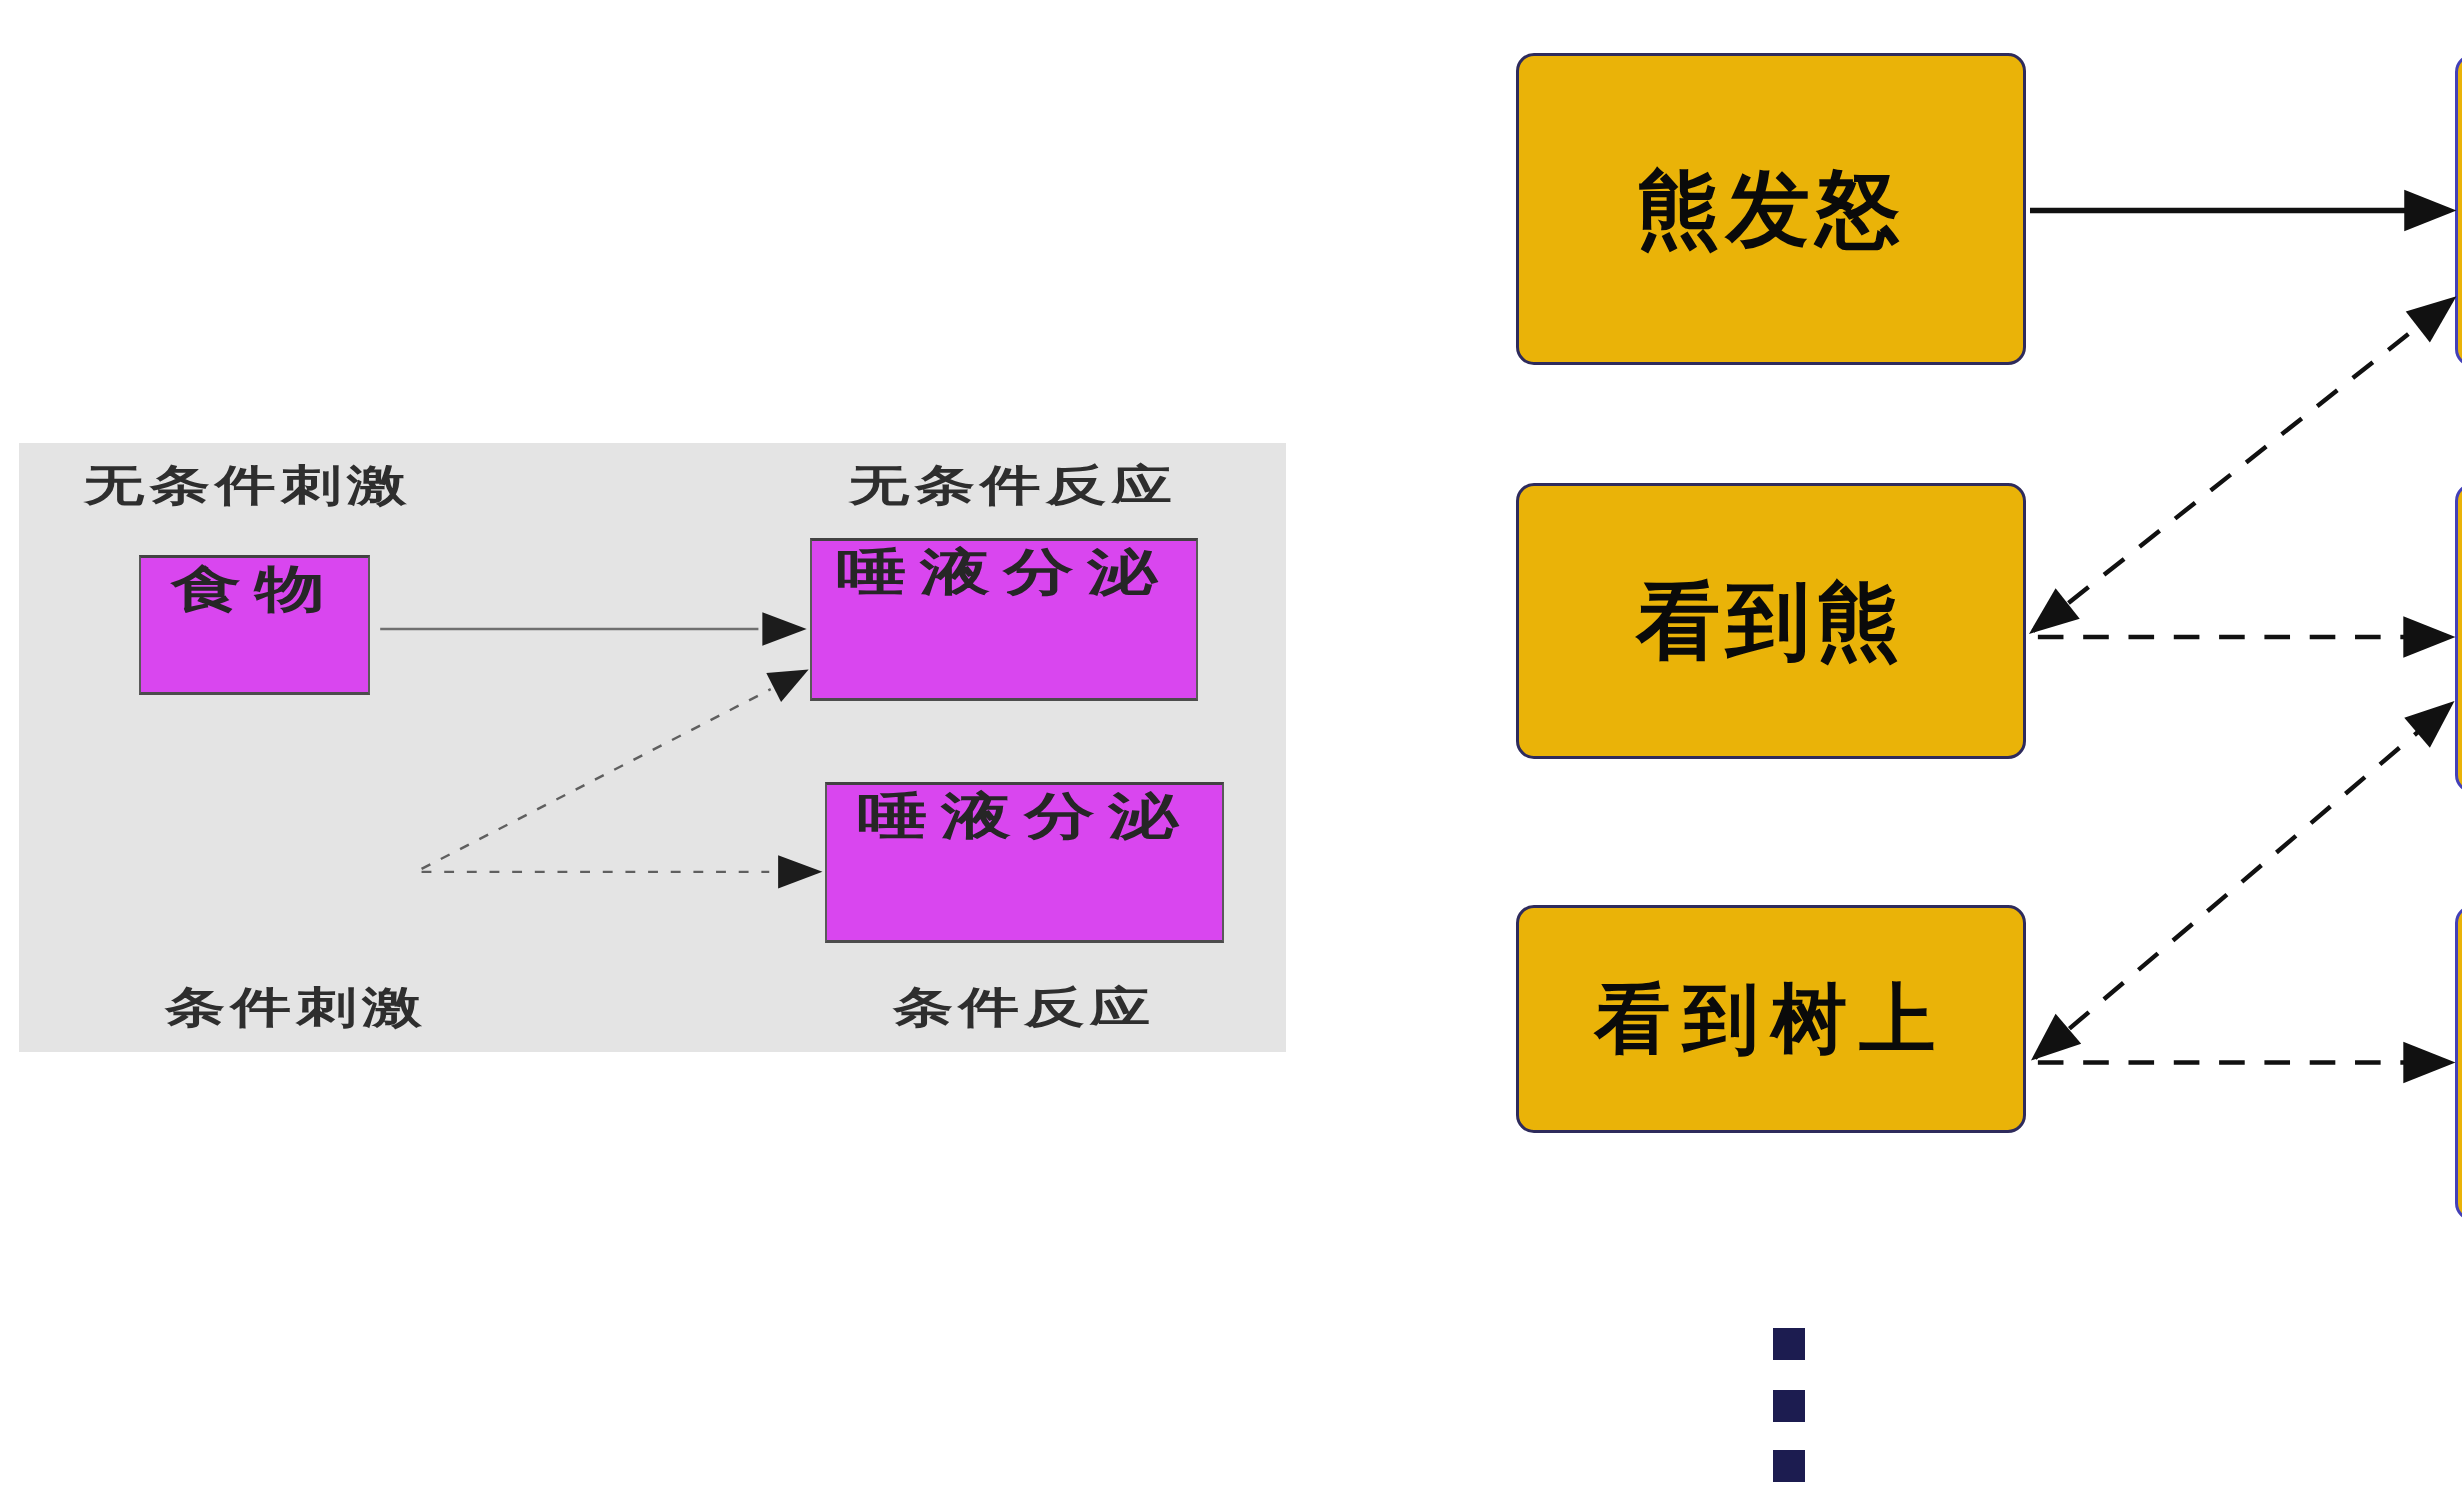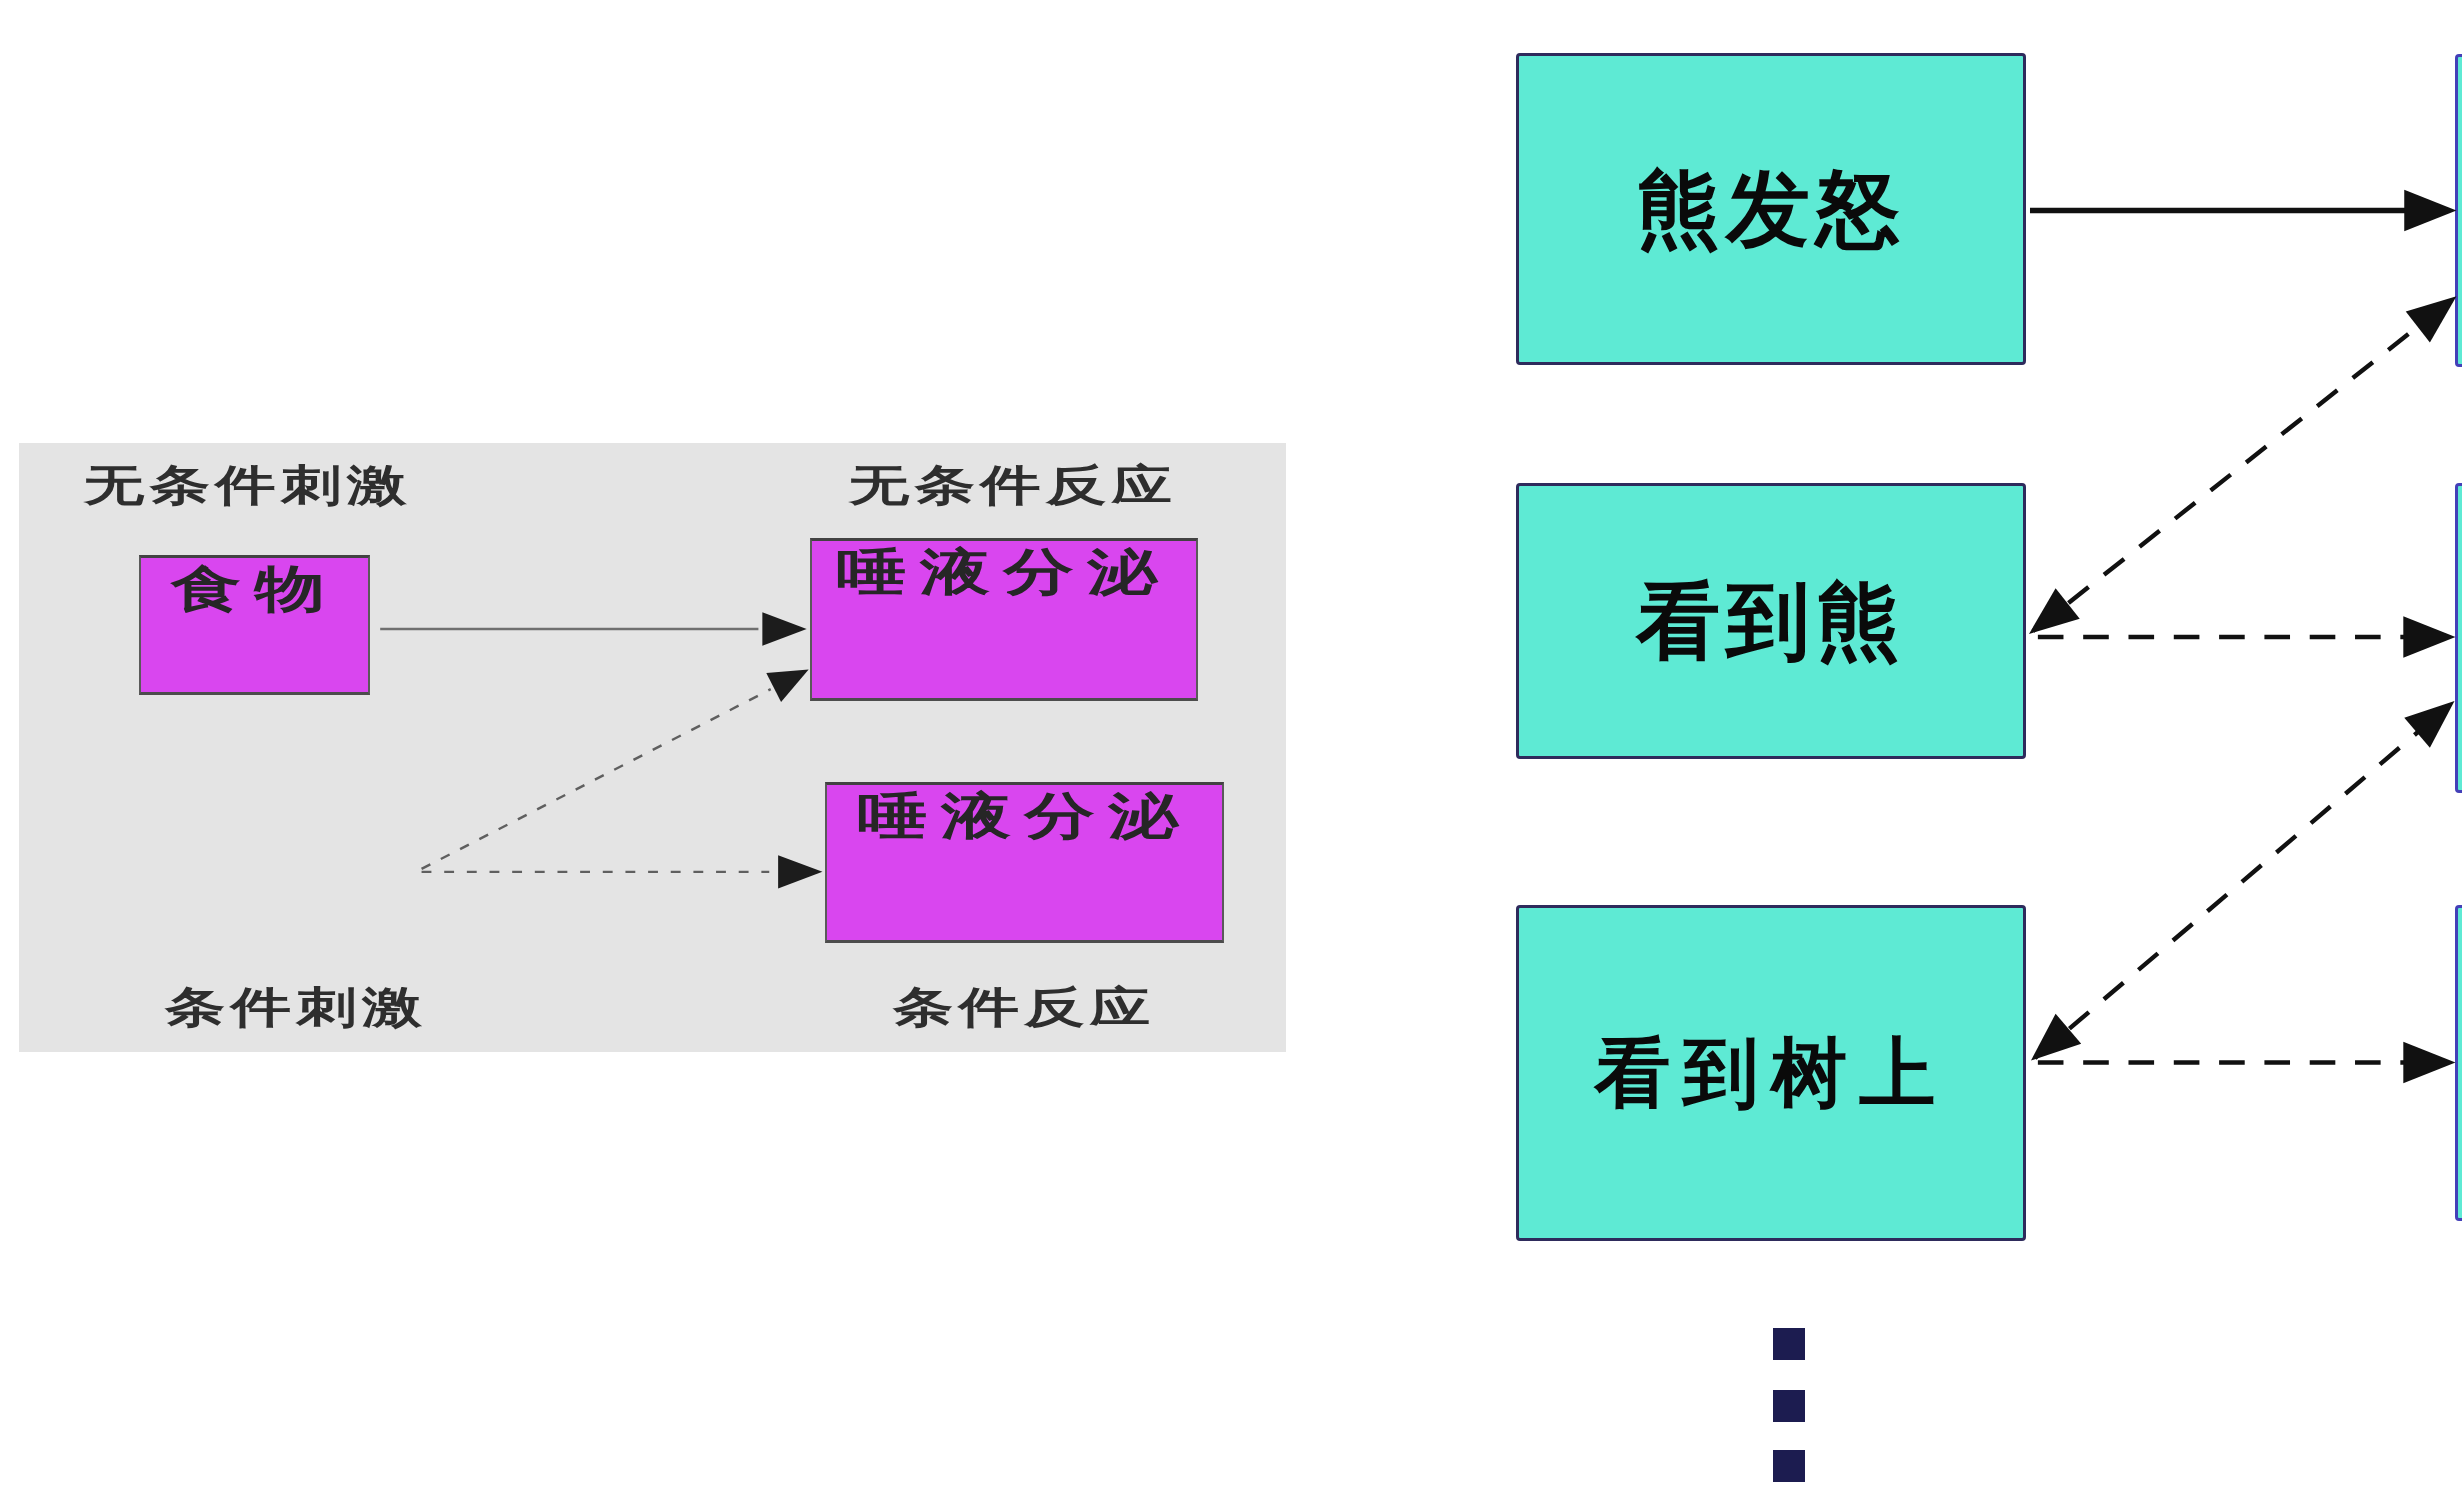--- a/index.html
+++ b/index.html
@@ -19,31 +19,31 @@
   .gbox{position:absolute;background:#d946ef;border:2px solid #5a5a5a;border-top:3.4px solid #424242;
         border-bottom:3px solid #4c4c4c;box-sizing:border-box;text-align:center;}
   .gbox .glabel{display:inline-block;margin-top:4.9px;font-size:50px;font-weight:700;color:#262626;
         letter-spacing:9.8px;white-space:nowrap;transform:scaleX(1.4);transform-origin:center top;line-height:1.05;}
   #box-food{left:139px;top:555px;width:231px;height:140px;}
   #box-sal-top{left:810px;top:538px;width:388px;height:163px;}
   #box-bell{left:158px;top:800px;width:250px;height:140px;}
   #box-sal-bottom{left:825px;top:782px;width:399px;height:161px;}
 
   
-  .rbox{position:absolute;background:#5eead4;border-radius:4px;box-sizing:border-box;
+  .rbox{position:absolute;background:#eab308;border-radius:18px;box-sizing:border-box;
         display:flex;align-items:center;justify-content:center;flex-direction:column;}
   .rbox.stim{border:3px solid #2e2b5c;}
   .rbox.val{border:3px solid #4340b8;}
   .cjk-big{font-size:84px;font-weight:700;color:#0a0a0a;letter-spacing:5.9px;white-space:nowrap;line-height:1;}
   .cjk-two{font-size:76px;font-weight:700;color:#0a0a0a;letter-spacing:12.3px;white-space:nowrap;
            line-height:1.42;text-align:center;}
 
   #stim-1{left:1516px;top:53px;width:510px;height:312px;}
   #stim-2{left:1516px;top:483px;width:510px;height:276px;}
-  #stim-3{left:1516px;top:905px;width:510px;height:336px;}
+  #stim-3{left:1516px;top:905px;width:510px;height:228px;}
   #val-1{left:2455px;top:54px;width:509px;height:313px;}
   #val-2{left:2455px;top:483px;width:509px;height:310px;}
   #val-3{left:2455px;top:905px;width:509px;height:316px;}
 
   
   .dot{position:absolute;width:31.5px;height:31.5px;}
   .dot.navy{background:#1c1c50;}
 
   
   #overlay{position:absolute;left:0;top:0;width:3306px;height:1498px;pointer-events:none;}

